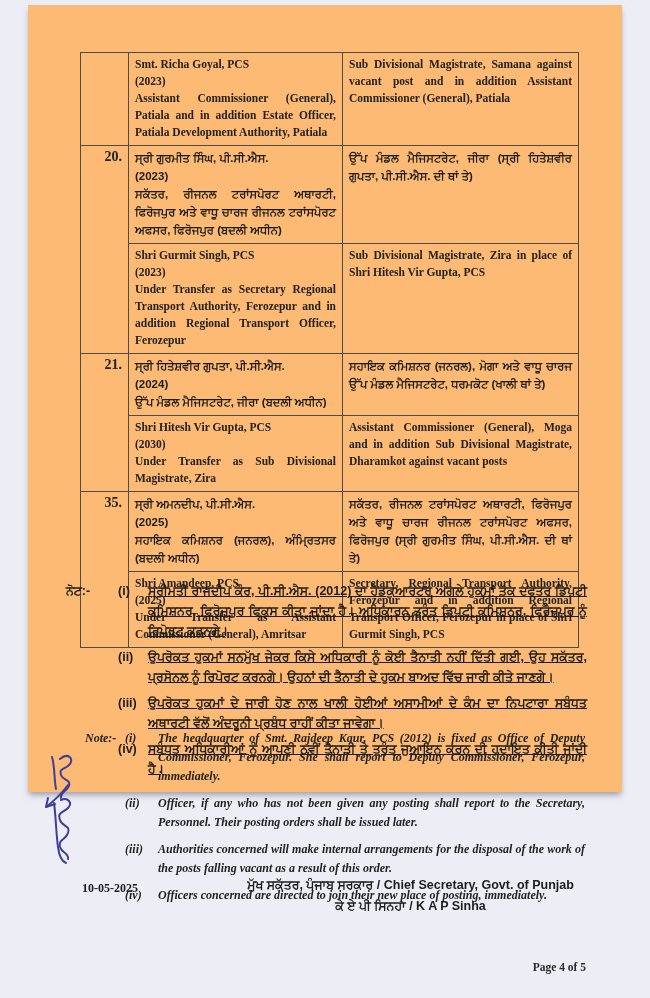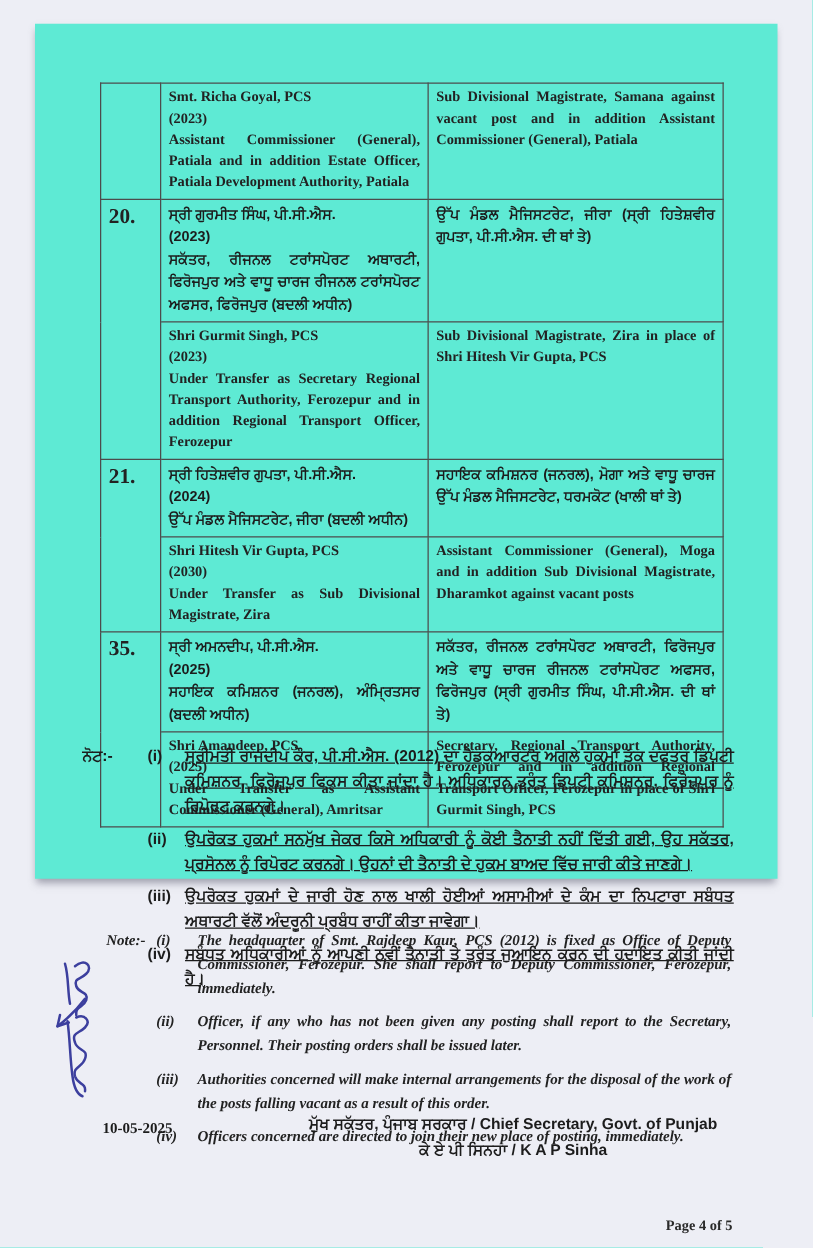--- a/index.html
+++ b/index.html
@@ -4,46 +4,46 @@
 <style>
   * { margin:0; padding:0; box-sizing:border-box; }
   html,body { width:650px; height:998px; }
   body {
     background:#edeef5;
     position:relative;
     font-family:"Liberation Serif", serif;
     overflow:hidden;
   }
   .doc-page {
-    position:absolute; left:28px; top:19px;
-    width:594px; height:684px;
-    background:#5eead4;
+    position:absolute; left:28px; top:5px;
+    width:594px; height:787px;
+    background:#fdba74;
     box-shadow:0 4px 6px -1px rgba(95,95,115,.55);
   }
   
   table.transfer-table {
     position:absolute; left:52px; top:47px;
     width:498px;
     border-collapse:collapse;
     table-layout:fixed;
   }
   .transfer-table td {
     border:1px solid #4c4c4c;
     vertical-align:top;
     padding:3px 6px 4px 6px;
     overflow:hidden;
   }
   col.c-sno { width:48px; }
   col.c-off { width:214px; }
   col.c-post { width:236px; }
   .sno-cell {
-    text-align:left;
+    text-align:right;
     font-family:"Liberation Serif", serif;
     font-weight:bold;
-    font-size:17px;
+    font-size:14px;
     color:#222;
     padding-top:5px;
   }
   .cell-en {
     font-family:"Liberation Serif", serif;
     font-weight:bold;
     font-size:11.5px;
     line-height:17px;
     color:#222;
     text-align:justify;

